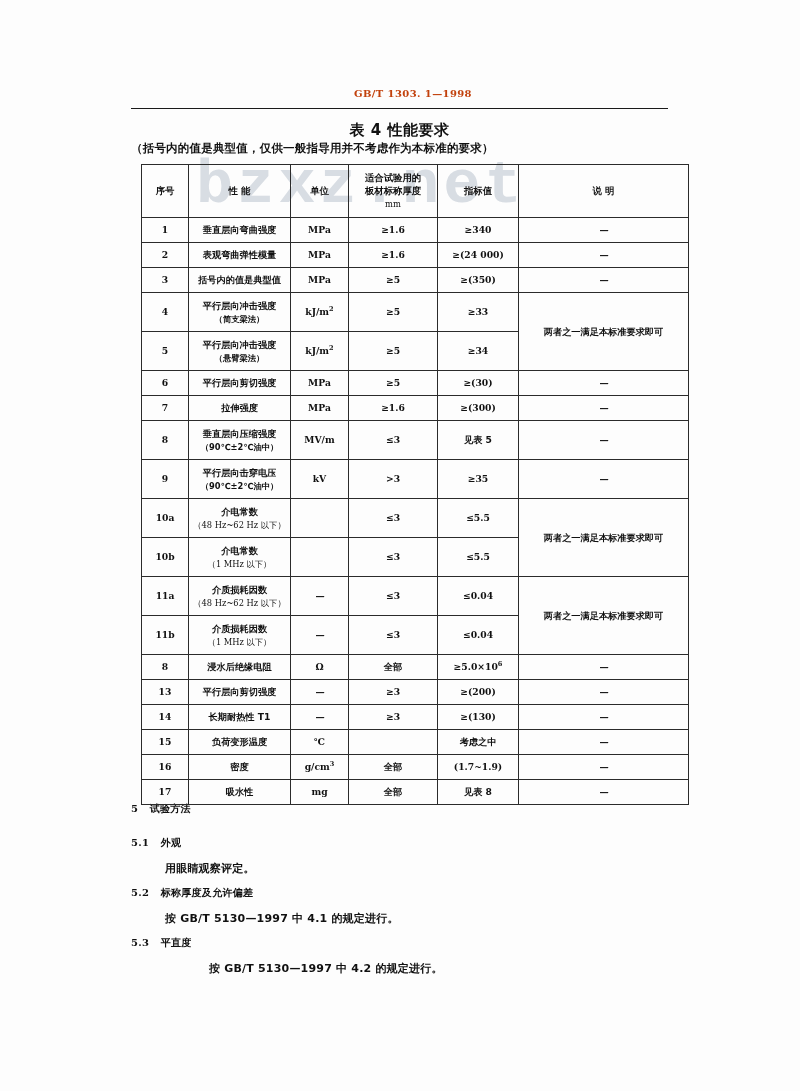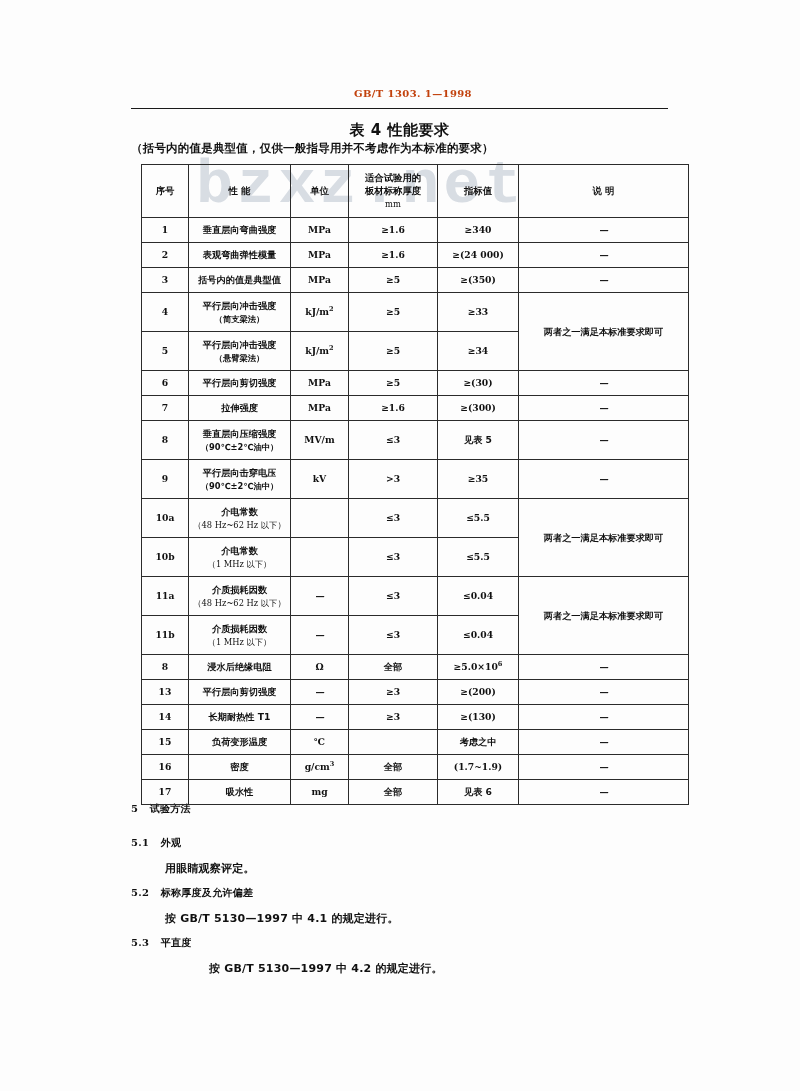--- a/index.html
+++ b/index.html
@@ -370,21 +370,21 @@
           <td class="r1">全部</td>
           <td class="r1 lat">(1.7~1.9)</td>
           <td class="r1 dash">—</td>
         </tr>
 
         <tr>
           <td class="r1 lat">17</td>
           <td class="r1">吸水性</td>
           <td class="r1 lat">mg</td>
           <td class="r1">全部</td>
-          <td class="r1">见表 6</td>
+          <td class="r1">见表 8</td>
           <td class="r1 dash">—</td>
         </tr>
 
       </tbody>
     </table>
   </div>
 
   <div class="sec" style="left:131px; top:802px;">
     <span class="sec-num">5</span>
     &nbsp;&nbsp;<span>试验方法</span>

